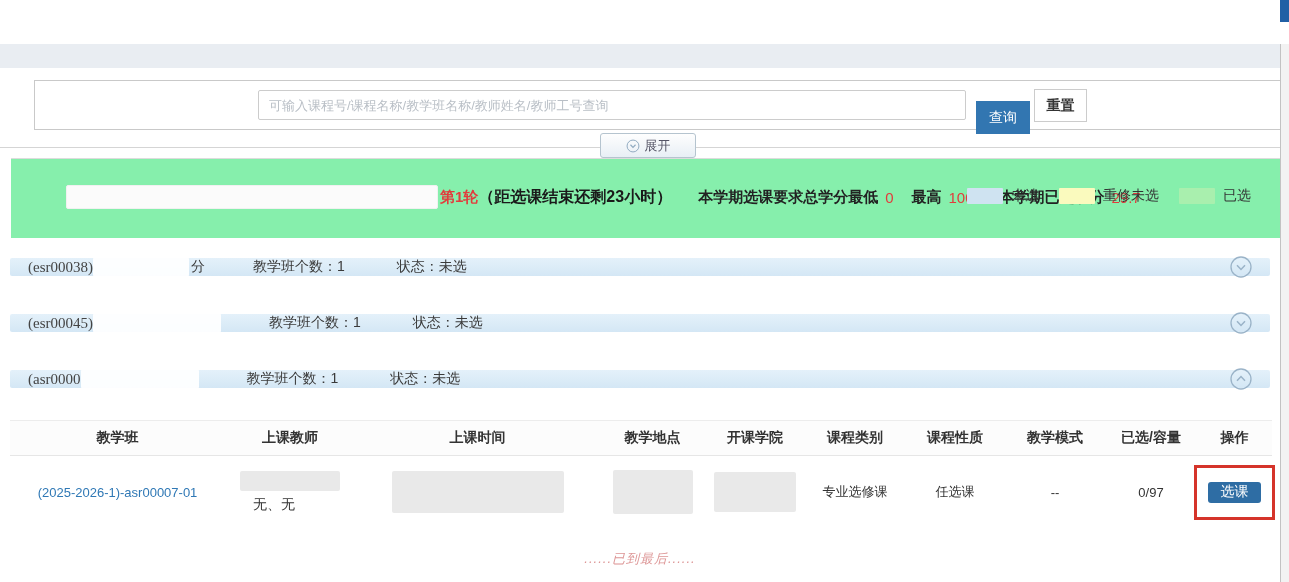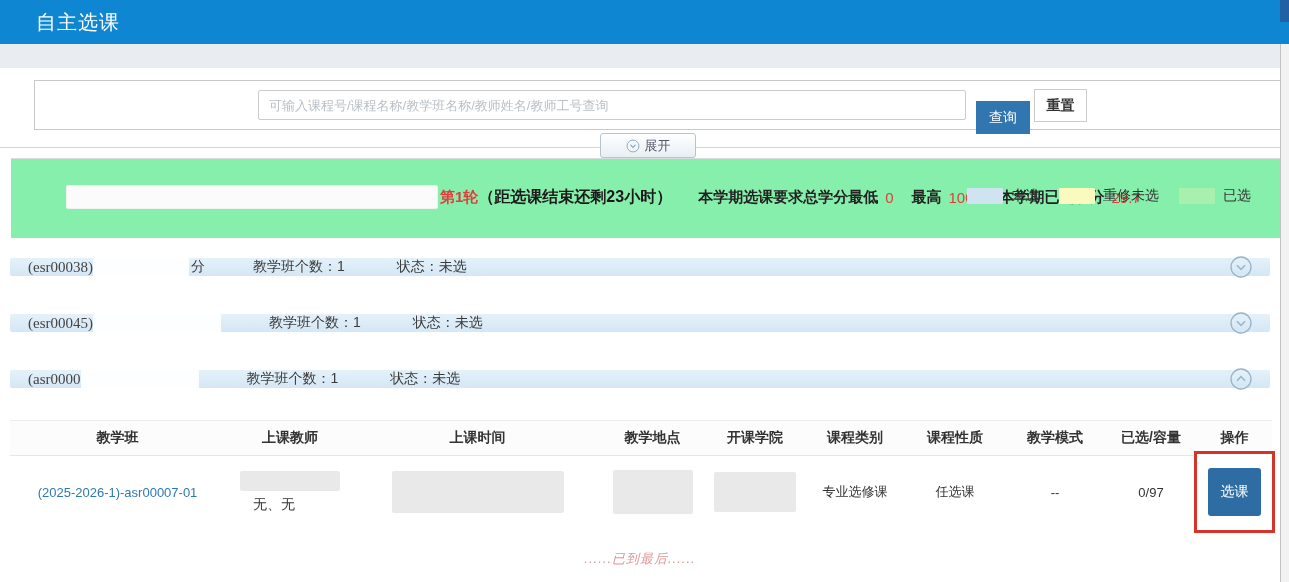--- a/index.html
+++ b/index.html
@@ -56,37 +56,34 @@
   .c5 { width:100px; } .c6 { width:100px; } .c7 { width:100px; } .c8 { width:100px; }
   .c9 { width:92px; } .c10 { width:75px; }
   .classlink { color:#2f78b5; text-decoration:none; font-size:13px; cursor:pointer; }
   .rgray { background:#e9e9e9; }
   .rb-teacher { width:100px; height:20px; margin-bottom:5px; }
   .teacher { align-self:flex-start; margin-left:28px; font-size:14px; color:#333; }
   .rb-time { width:172px; height:42px; }
   .rb-loc { width:80px; height:44px; }
   .rb-college { width:82px; height:40px; }
   .annot { border:3px solid #d5342a; padding:14px 11px; background:#fff; }
-  .btn-select { width:53px; height:48px; background:#2e6da4; color:#fff; border:none; border-radius:3px; font-size:14px; cursor:pointer; font-family:"Liberation Sans",sans-serif; }
+  .btn-select { width:53px; height:21px; background:#2e6da4; color:#fff; border:none; border-radius:3px; font-size:14px; cursor:pointer; font-family:"Liberation Sans",sans-serif; }
 
   
   .endtext { position:absolute; left:0; top:550px; width:1280px; text-align:center; font-style:italic; color:#dd9696; font-size:13px; letter-spacing:1px; }
 
   
   .edge { position:absolute; right:0; top:44px; width:9px; height:538px; background:#f2f2f2; border-left:1px solid #c2c2c2; }
   .edge-cap { position:absolute; right:0; top:0; width:9px; height:22px; background:#2160a5; }
 </style>
 </head>
 <body>
 
 <div class="screen">
 
-  <div class="topbar">
-    <span class="title">自主选课</span>
-  </div>
   <div class="gray-band"></div>
 
   <div class="search-panel">
     <input class="search-input" type="text" placeholder="可输入课程号/课程名称/教学班名称/教师姓名/教师工号查询" style="">
     <button class="btn-query">查询</button>
     <button class="btn-reset">重置</button>
   </div>
 
   <div class="hline-a"></div>
   <div class="expand-tab">

